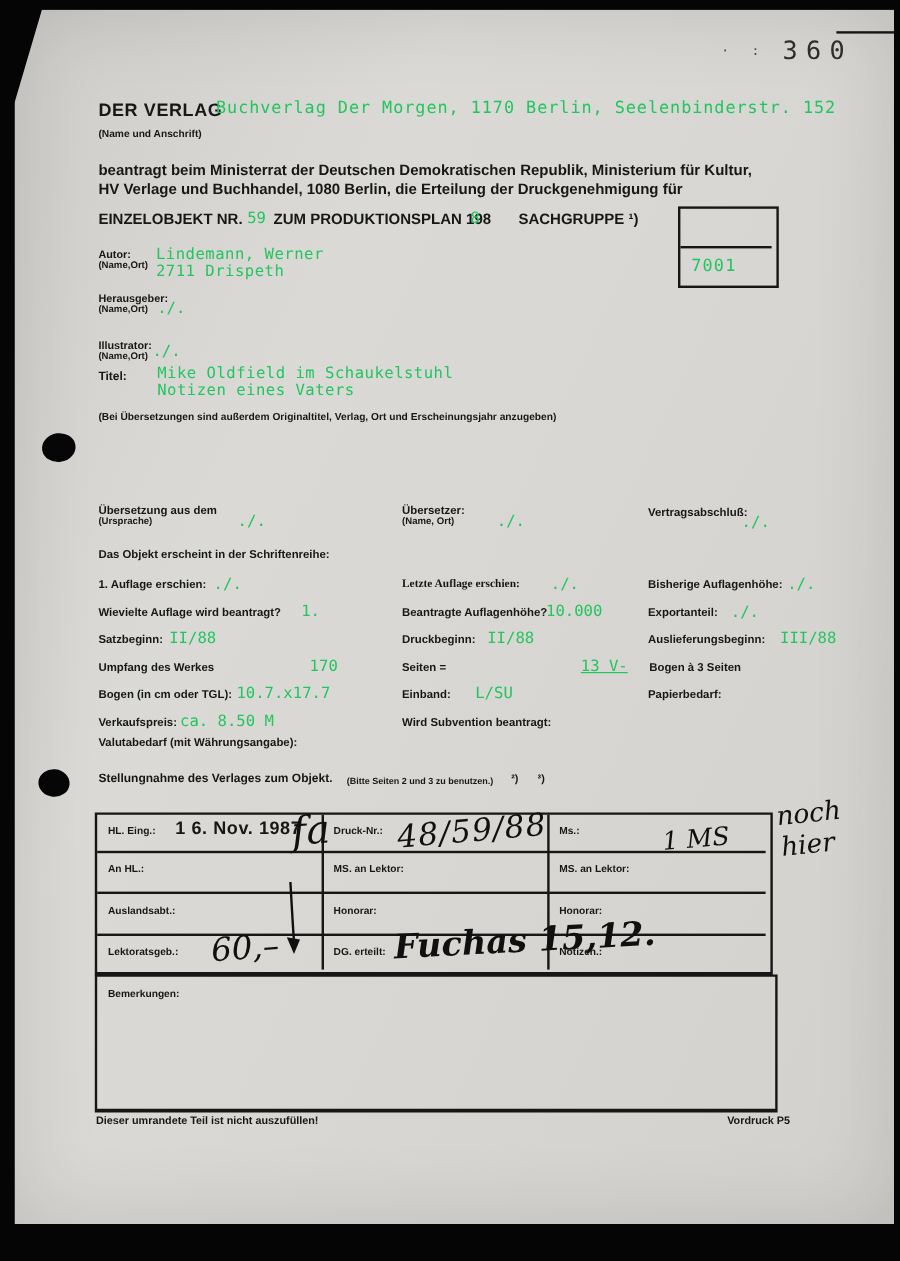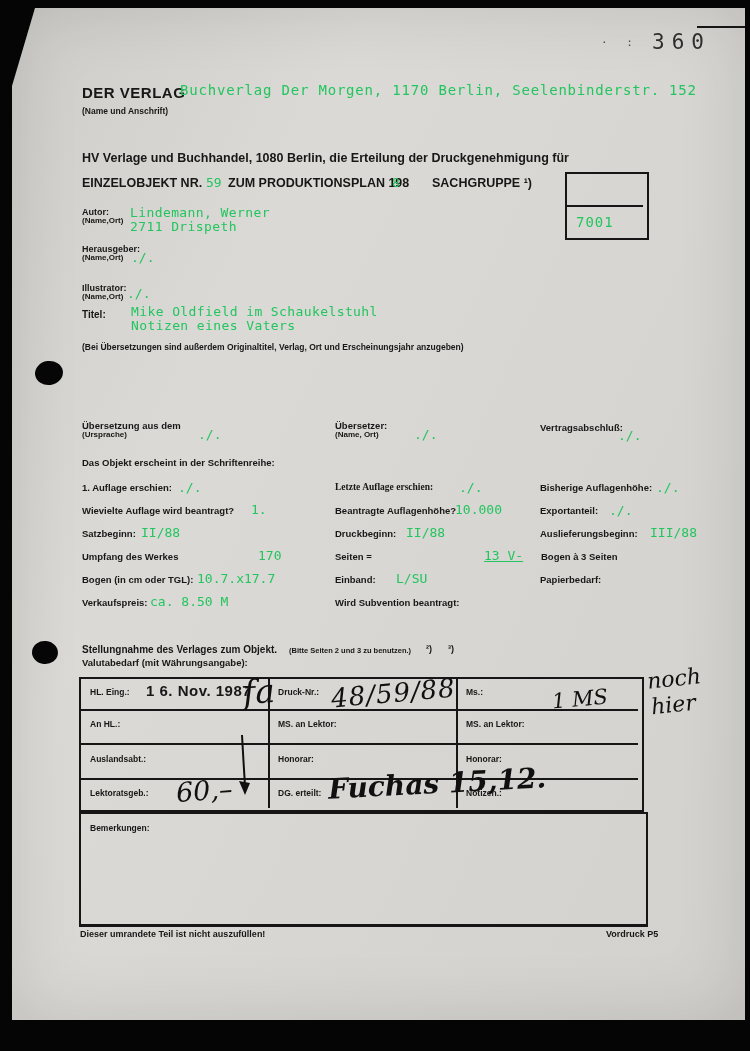--- a/index.html
+++ b/index.html
@@ -27,20 +27,21 @@
   <div class="hole" style="left:32px;top:641px;width:26px;height:23px;transform:rotate(6deg);"></div>
 
   <div class="line" style="left:697px;top:26px;width:48px;height:2px;"></div>
   <span class="t" style="left:601px;top:36px;font-size:11px;color:#4a4a4a;letter-spacing:6px;">· :</span>
   <span class="t" style="left:652px;top:30px;font-size:21px;letter-spacing:7px;color:#2e2e2e;">360</span>
 
   <span class="b" style="left:82px;top:84px;font-size:15px;letter-spacing:0.5px;">DER VERLAG</span>
   <span class="b" style="left:82px;top:106px;font-size:8.5px;">(Name und Anschrift)</span>
   <span class="t" style="left:180px;top:82px;font-size:14px;letter-spacing:0.8px;">Buchverlag Der Morgen, 1170 Berlin, Seelenbinderstr. 152</span>
 
+  <span class="b" style="left:82px;top:135px;font-size:12.5px;">beantragt beim Ministerrat der Deutschen Demokratischen Republik, Ministerium für Kultur,</span>
   <span class="b" style="left:82px;top:151px;font-size:12.5px;">HV Verlage und Buchhandel, 1080 Berlin, die Erteilung der Druckgenehmigung für</span>
 
   <span class="b" style="left:82px;top:176px;font-size:12.5px;">EINZELOBJEKT NR.</span>
   <span class="t" style="left:206px;top:175px;font-size:13px;">59</span>
   <span class="b" style="left:228px;top:176px;font-size:12.5px;">ZUM PRODUKTIONSPLAN 198</span>
   <span class="t" style="left:392px;top:175px;font-size:13px;">8</span>
   <span class="b" style="left:432px;top:176px;font-size:12.5px;">SACHGRUPPE ¹)</span>
 
   <div class="box" style="left:565px;top:172px;width:80px;height:64px;"></div>
   <div class="line" style="left:567px;top:205px;width:76px;height:1.5px;"></div>
@@ -105,21 +106,21 @@
   <span class="b" style="left:82px;top:574px;font-size:9.5px;">Bogen (in cm oder TGL):</span>
   <span class="t" style="left:197px;top:571px;font-size:13px;">10.7.x17.7</span>
   <span class="b" style="left:335px;top:574px;font-size:9.5px;">Einband:</span>
   <span class="t" style="left:396px;top:571px;font-size:13px;">L/SU</span>
   <span class="b" style="left:540px;top:574px;font-size:9.5px;">Papierbedarf:</span>
 
   <span class="b" style="left:82px;top:597px;font-size:9.5px;">Verkaufspreis:</span>
   <span class="t" style="left:150px;top:594px;font-size:13px;">ca. 8.50 M</span>
   <span class="b" style="left:335px;top:597px;font-size:9.5px;">Wird Subvention beantragt:</span>
 
-  <span class="b" style="left:82px;top:657px;font-size:9.5px;">Valutabedarf (mit Währungsangabe):</span>
+  <span class="b" style="left:82px;top:614px;font-size:9.5px;">Valutabedarf (mit Währungsangabe):</span>
 
   <span class="b" style="left:82px;top:644px;font-size:10px;">Stellungnahme des Verlages zum Objekt.</span>
   <span class="b" style="left:289px;top:646px;font-size:7.5px;">(Bitte Seiten 2 und 3 zu benutzen.)</span>
   <span class="b" style="left:426px;top:644px;font-size:9px;">²)</span>
   <span class="b" style="left:448px;top:644px;font-size:9px;">³)</span>
 
   <div class="box" style="left:79px;top:677px;width:561px;height:131px;border-width:2px;border-bottom-width:3px;"></div>
   <div class="line" style="left:81px;top:709px;width:557px;height:1.5px;"></div>
   <div class="line" style="left:81px;top:743px;width:557px;height:1.5px;"></div>
   <div class="line" style="left:81px;top:778px;width:557px;height:1.5px;"></div>

